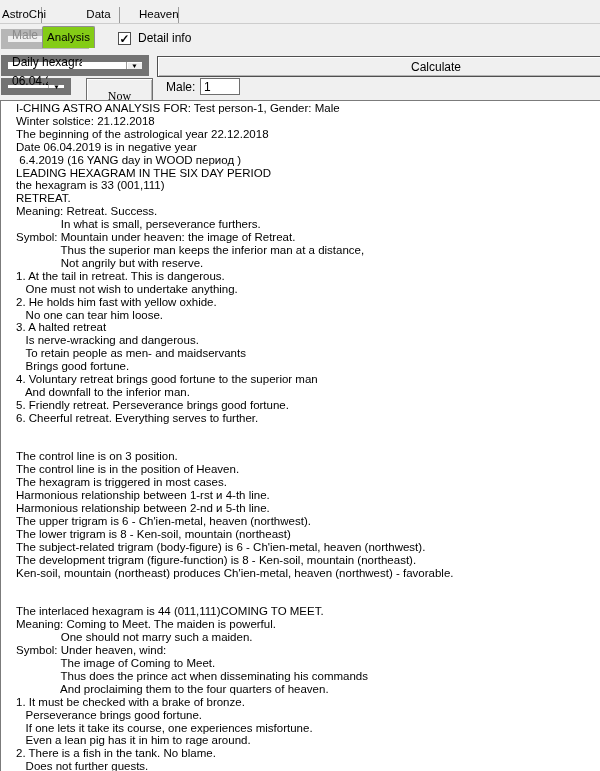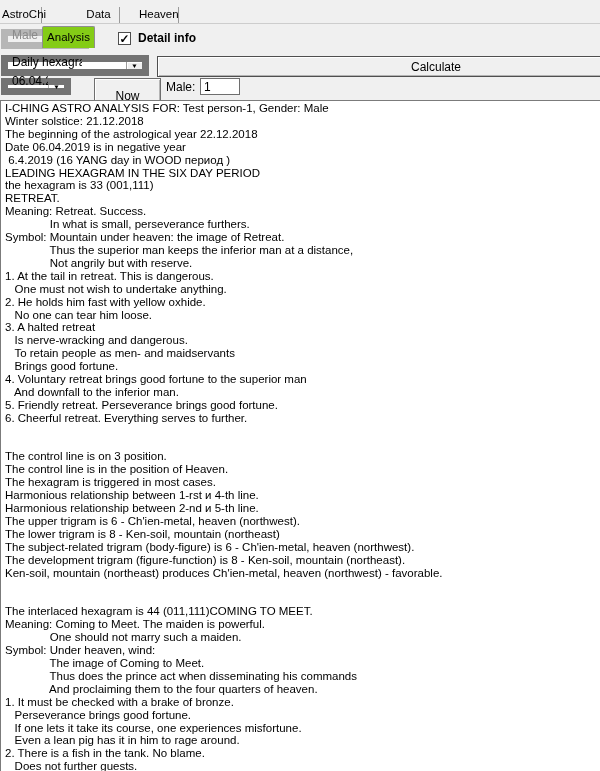--- a/index.html
+++ b/index.html
@@ -59,50 +59,50 @@
   .combo-date .combo-arrow-btn { background:#fff; border-left:1px solid #b0b0b0; box-shadow:none; }
 
   
   .checkbox-row { position:absolute; left:118px; top:30px; display:flex; align-items:flex-start; }
   .checkbox-box {
     width:13px; height:13px; margin-top:2px;
     background:#fff; border:1px solid #4e4e4e;
     display:flex; align-items:center; justify-content:center;
   }
   .checkbox-check { font-size:12px; font-weight:bold; line-height:10px; color:#000; }
-  .checkbox-label { margin-left:7px; font-size:12px; line-height:17px;font-weight:bold; }
+  .checkbox-label { margin-left:7px; font-size:12px; line-height:17px; }
 
   
   .btn {
     position:absolute; display:flex; align-items:center; justify-content:center;
     background:#f0f0f0; border:1px solid #6e6e6e;
     box-shadow: inset 1px 1px 0 #ffffff, inset -1px -1px 0 #b4b4b4;
     font-size:12px; color:#000; cursor:default;
   }
   .btn-calculate { left:157px; top:56px; width:558px; height:21px; border-color:#4f4f4f; }
-  .btn-now { left:94px; top:78px; width:67px; height:36px; }
+  .btn-now { left:86px; top:78px; width:67px; height:36px;font-family:Liberation Serif, serif; }
 
   
   .days-label { position:absolute; left:166px; top:80px; font-size:12px; }
   .days-input {
     position:absolute; left:200px; top:78px; width:40px; height:17px;
     border:1px solid #6e6e6e; background:#fff;
     font-family:"Liberation Sans", sans-serif; font-size:12px; padding:0 0 0 3px;
     outline:none;
   }
 
   
   .report {
     position:absolute; left:0; top:100px; width:600px; height:671px;
     background:#ffffff;
     border-top:1px solid #7b7b7b; border-left:1px solid #7b7b7b;
     font-family:"Liberation Sans", sans-serif;
     font-size:11.5px; line-height:12.9px;
     white-space:pre; overflow:hidden;
-    padding:1px 0 0 4px;
+    padding:1px 0 0 15px;
     color:#000;
   }
 </style>
 </head>
 <body>
 
 <div class="tabstrip">
   <div class="tab tab-astrochi">AstroChi</div>
   <div class="tab active tab-analysis">Analysis</div>
   <div class="tab tab-data">Data</div>

